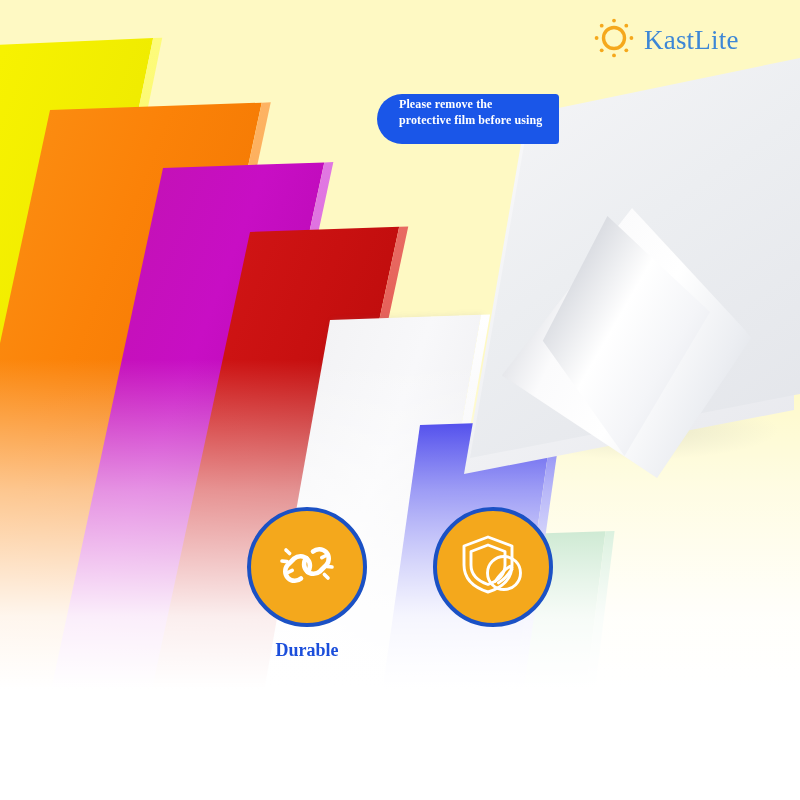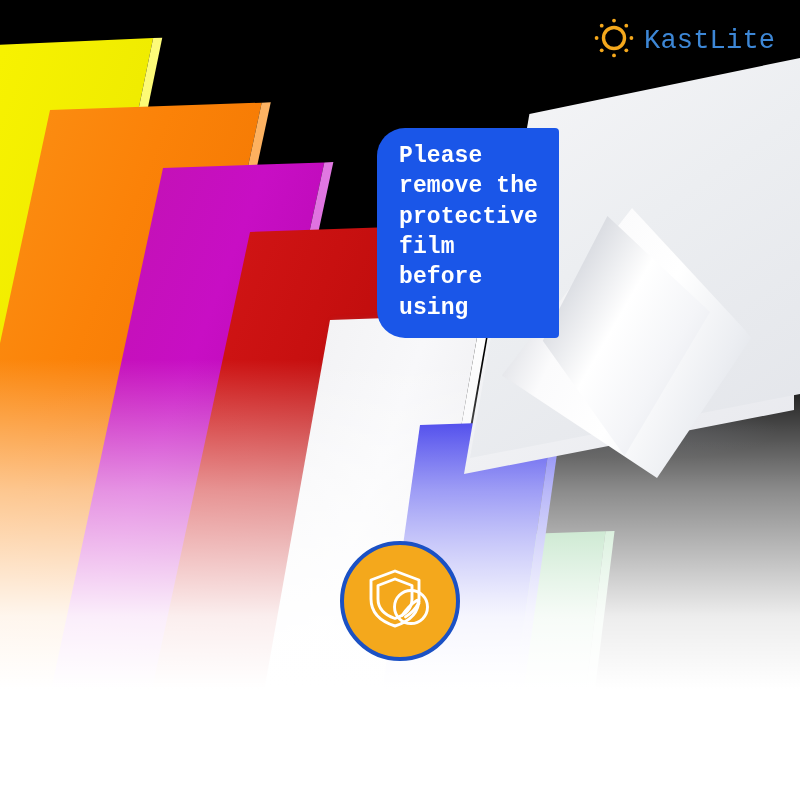--- a/index.html
+++ b/index.html
@@ -5,22 +5,22 @@
   html, body {
     margin: 0;
     padding: 0;
     background: #ffffff;
   }
   .stage {
     position: relative;
     width: 800px;
     height: 689px;
     overflow: hidden;
-    background: #000000;
-    font-family: Liberation Mono, monospace;
+    background: #fef9c3;
+    font-family: Liberation Serif, serif;
   }
 
   
   .sheets {
     position: absolute;
     inset: 0;
     overflow: hidden;
   }
   .sheet {
     position: absolute;
@@ -183,27 +183,27 @@
     font-size: 27px;
     letter-spacing: 0.2px;
     color: #3d87d6;
     font-weight: 400;
   }
 
   
   .callout {
     position: absolute;
     left: 377px;
-    top: 128px;
+    top: 94px;
     width: 182px;
-    padding: 13px 16px 15px 22px;
+    padding: 3px 16px 15px 22px;
     background: #1a56e8;
     border-radius: 28px 4px 4px 28px;
     color: #ffffff;
-    font-size: 23px;
+    font-size: 12px;
     font-weight: bold;
     line-height: 1.32;
     letter-spacing: 0.1px;
     box-sizing: border-box;
   }
 
   
   .features {
     position: absolute;
     left: 0;
@@ -309,20 +309,37 @@
         <circle cx="9.7" cy="9.7" r="1.9" fill="#f5a81c"></circle>
       </svg>
     </span>
     <span class="logo-text">KastLite</span>
   </div>
 
   <div class="callout">Please remove the protective film before using</div>
 
   <div class="features">
 
+    <div class="feature">
+      <div class="badge-circle">
+        <span>
+          <svg width="70" height="70" viewBox="0 0 70 70" fill="none" stroke="#ffffff" stroke-width="4.6" stroke-linecap="round" stroke-linejoin="round">
+            <path d="M41 21.5 a9.5 9.5 0 0 1 13.4 13.4 l-6.6 6.6 a9.5 9.5 0 0 1 -13.4 -13.4"></path>
+            <path d="M29 48.5 a9.5 9.5 0 0 1 -13.4 -13.4 l6.6 -6.6 a9.5 9.5 0 0 1 13.4 13.4"></path>
+            <path d="M14 20 l3.6 3.6" stroke-width="3.6"></path>
+            <path d="M10 31 l5 0.6" stroke-width="3.6"></path>
+            <path d="M16 42.5 l4.2 -2.2" stroke-width="3.6"></path>
+            <path d="M56 48 l-3.6 -3.6" stroke-width="3.6"></path>
+            <path d="M60 37 l-5 -0.6" stroke-width="3.6"></path>
+            <path d="M54 25.5 l-4.2 2.2" stroke-width="3.6"></path>
+          </svg>
+        </span>
+      </div>
+      <div class="feature-label">Durable</div>
+    </div>
 
 
 
     <div class="feature">
       <div class="badge-circle">
         <span>
           <svg width="72" height="72" viewBox="0 0 72 72" fill="none" stroke="#ffffff" stroke-width="2.9" stroke-linecap="round" stroke-linejoin="round">
             <path d="M31 8 L55 17 v19 c0 14 -10 22.5 -24 27 C17 58.5 7 50 7 36 V17 z"></path>
             <path d="M31 16 L48 22.5 v13.5 c0 10 -7 16 -17 19.5 C21 52 14 46 14 36 V22.5 z"></path>
             <circle cx="47" cy="44" r="16.5"></circle>

